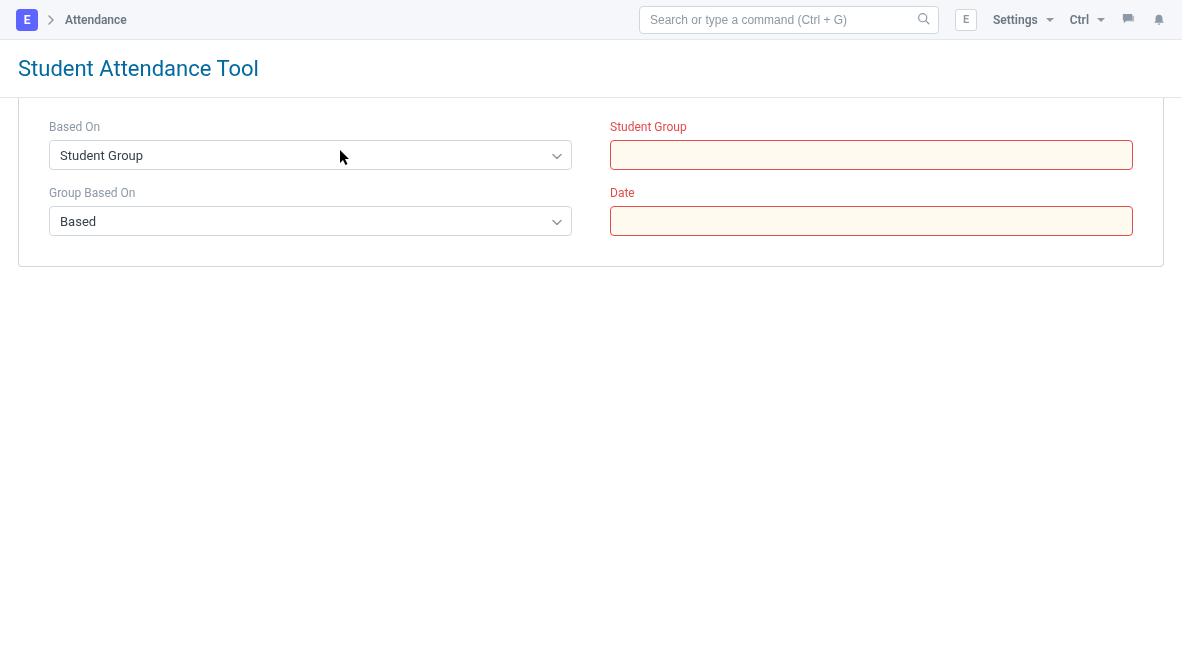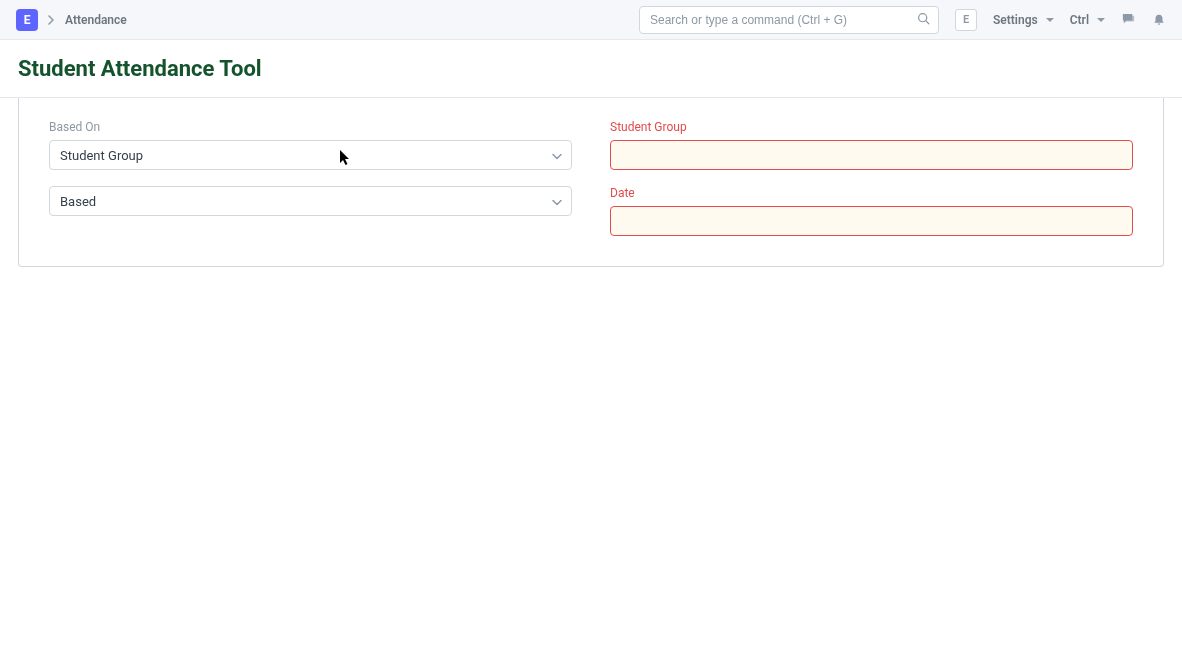--- a/index.html
+++ b/index.html
@@ -76,22 +76,22 @@
     border-top: 4px solid #8d99a6;
   }
   .nav-icon { color: #8d99a6; cursor: pointer; display:inline-flex; }
 
   .page-head {
     padding: 16px 18px 16px 18px;
     border-bottom: 1px solid #e4e8ec;
   }
   .page-title {
     font-size: 22px;
-    font-weight: 700;
-    color: #14532d;
+    font-weight: 400;
+    color: #0369a1;
   }
 
   .content-area { padding: 0 18px; }
   .form-card {
     border: 1px solid #d1d8dd;
     border-top: none;
     border-radius: 0 0 4px 4px;
     padding: 22px 30px 30px 30px;
     margin-bottom: 20px;
   }
@@ -196,20 +196,21 @@
             <div class="select-control">Student Group</div>
             <span class="select-chevron">
               <svg width="10" height="6" viewBox="0 0 10 6">
                   <path d="M1 1 L5 5 L9 1" stroke="#8d99a6" stroke-width="1.5" fill="none" stroke-linecap="round" stroke-linejoin="round"></path>
                 </svg>
             </span>
           </div>
         </div>
 
         <div class="form-group">
+          <label class="form-label">Group Based On</label>
           <div class="control">
             <div class="select-control">Based</div>
             <span class="select-chevron">
               <svg width="10" height="6" viewBox="0 0 10 6">
                   <path d="M1 1 L5 5 L9 1" stroke="#8d99a6" stroke-width="1.5" fill="none" stroke-linecap="round" stroke-linejoin="round"></path>
                 </svg>
             </span>
           </div>
         </div>
 

